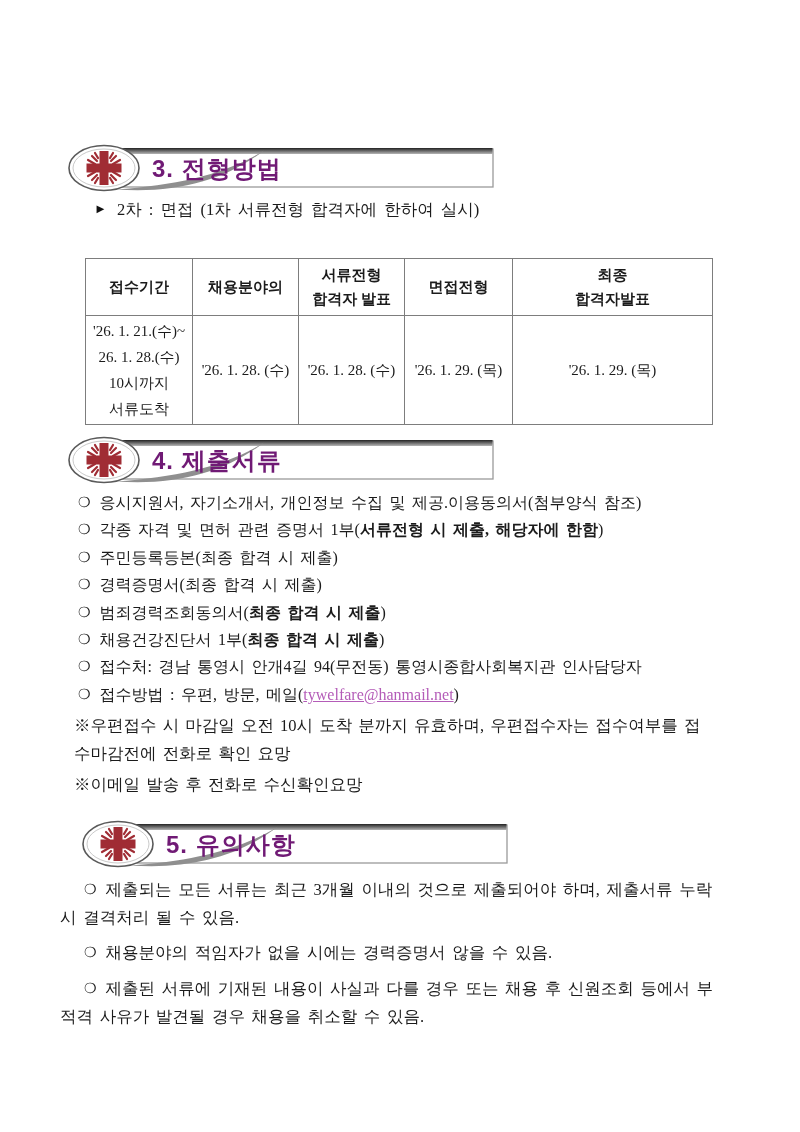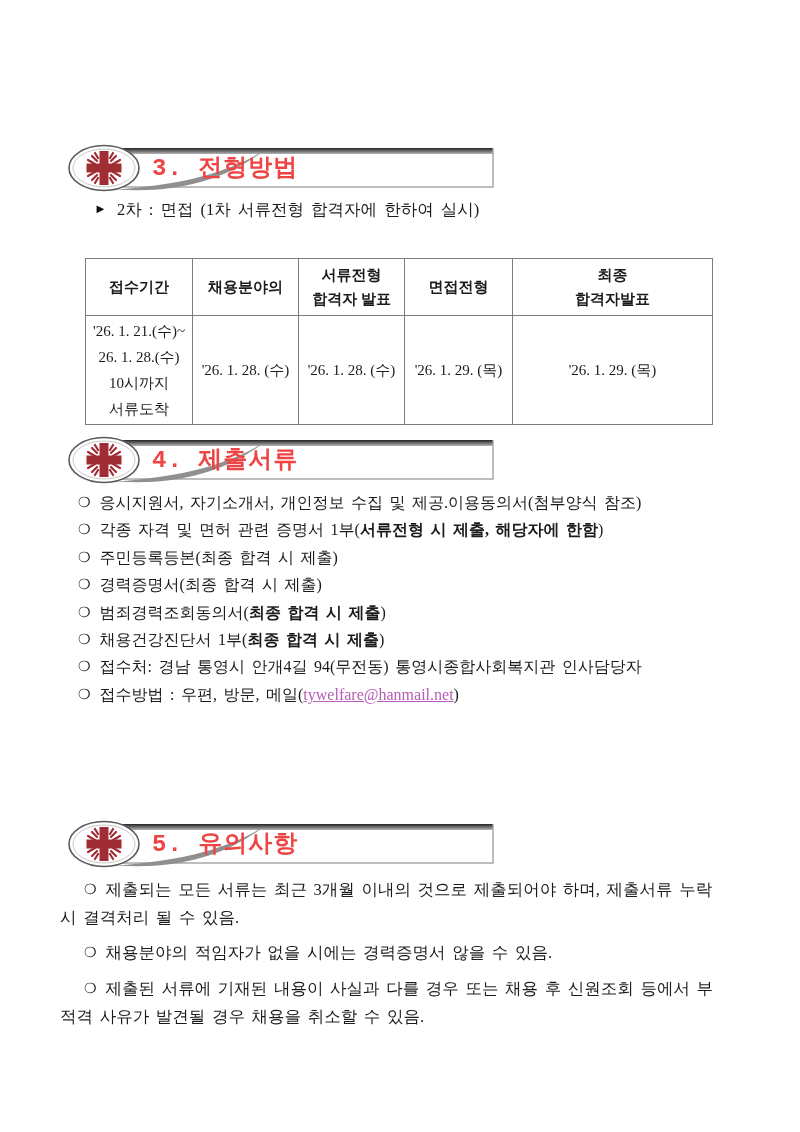--- a/index.html
+++ b/index.html
@@ -5,26 +5,26 @@
   html,body{margin:0;padding:0;background:#e8e8e8;}
   .page{
     position:relative;width:800px;height:1132px;margin:0 auto;background:#ffffff;
     font-family:"Liberation Serif","DejaVu Serif",serif;color:#1b1b1b;overflow:hidden;
   }
   
   .banner{position:absolute;width:440px;height:50px;}
   .banner svg{position:absolute;left:0;top:0;}
   .banner-title{
     position:absolute;left:86px;top:7px;height:36px;line-height:36px;
-    font-family:Liberation Mono, monospace;font-weight:700;
-    font-size:24px;color:#ef4444;letter-spacing:1px;white-space:nowrap;
+    font-family:Liberation Sans, sans-serif;font-weight:700;
+    font-size:24px;color:#701a75;letter-spacing:1px;white-space:nowrap;
   }
   #banner-method{top:144px;left:66px;}
   #banner-documents{top:436px;left:66px;}
-  #banner-cautions{top:820px;left:66px;}
+  #banner-cautions{top:820px;left:80px;}
   
   .steps{position:absolute;top:195px;left:94px;font-size:16.5px;word-spacing:3px;}
   .step{height:30px;line-height:30px;white-space:nowrap;}
   .step .arrow{font-size:13px;margin-right:10px;position:relative;top:-2px;color:#111;}
   
   .sched{position:absolute;top:258px;left:85px;border-collapse:collapse;table-layout:fixed;}
   .sched th,.sched td{
     border:1px solid #7d7d7d;text-align:center;vertical-align:middle;
     white-space:pre-line;padding:2px 2px;font-size:15px;
   }
@@ -175,20 +175,25 @@
       <span class="bullet">❍</span><span>채용건강진단서 1부(</span><span class="bold-seg">최종 합격 시 제출</span><span>)</span>
     </div>
     <div class="doc-item">
       <span class="bullet">❍</span><span>접수처: 경남 통영시 안개4길 94(무전동) 통영시종합사회복지관 인사담당자</span><span class="bold-seg"></span><span></span>
     </div>
     <div class="doc-item">
       <span class="bullet">❍</span><span>접수방법 : 우편, 방문, 메일(</span><a class="email" href="#">tywelfare@hanmail.net</a><span class="paren">)</span>
     </div>
   </div>
 
+  <div class="notes">
+    <div class="note-line">※우편접수 시 마감일 오전 10시 도착 분까지 유효하며, 우편접수자는 접수여부를 접
+수마감전에 전화로 확인 요망</div>
+    <div class="note-line">※이메일 발송 후 전화로 수신확인요망</div>
+  </div>
 
   <div class="banner" id="banner-cautions">
     <svg width="440" height="50" viewBox="0 0 440 50">
       <defs>
         <linearGradient id="topgrad3" x1="0" y1="0" x2="0" y2="1">
           <stop offset="0" stop-color="#222222"></stop>
             <stop offset="1" stop-color="#b5b5b5"></stop>
         </linearGradient>
       </defs>
       <rect x="32" y="5" width="395" height="38" fill="#ffffff" stroke="#9a9a9a" stroke-width="1.3"></rect>

